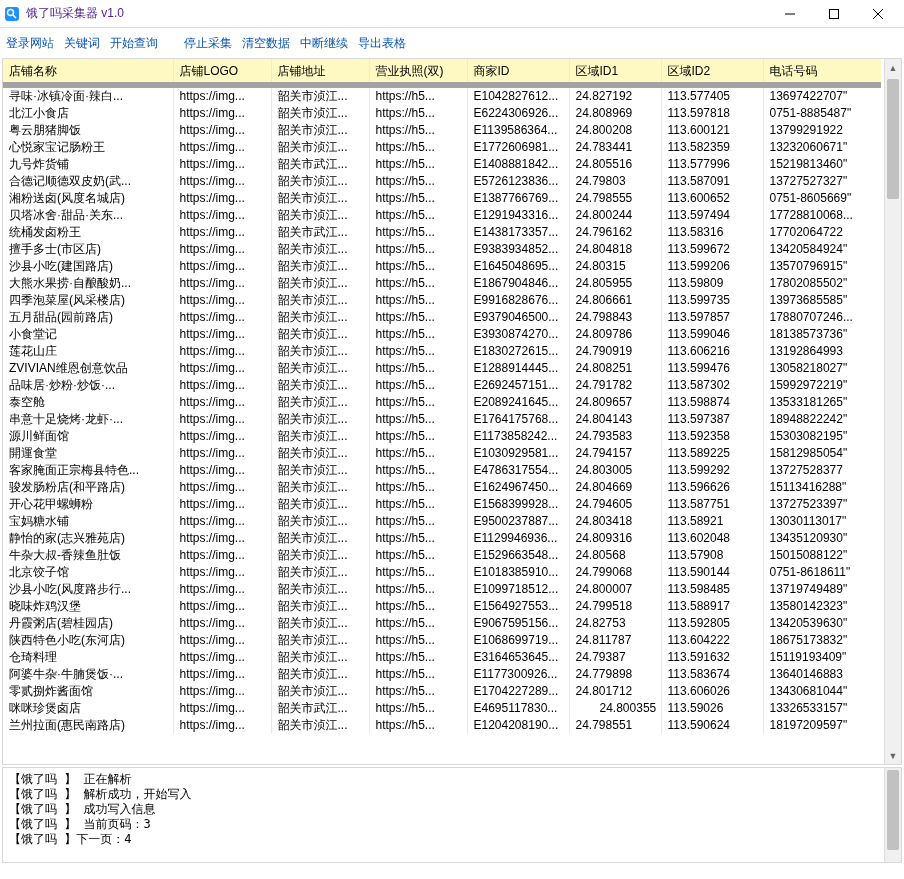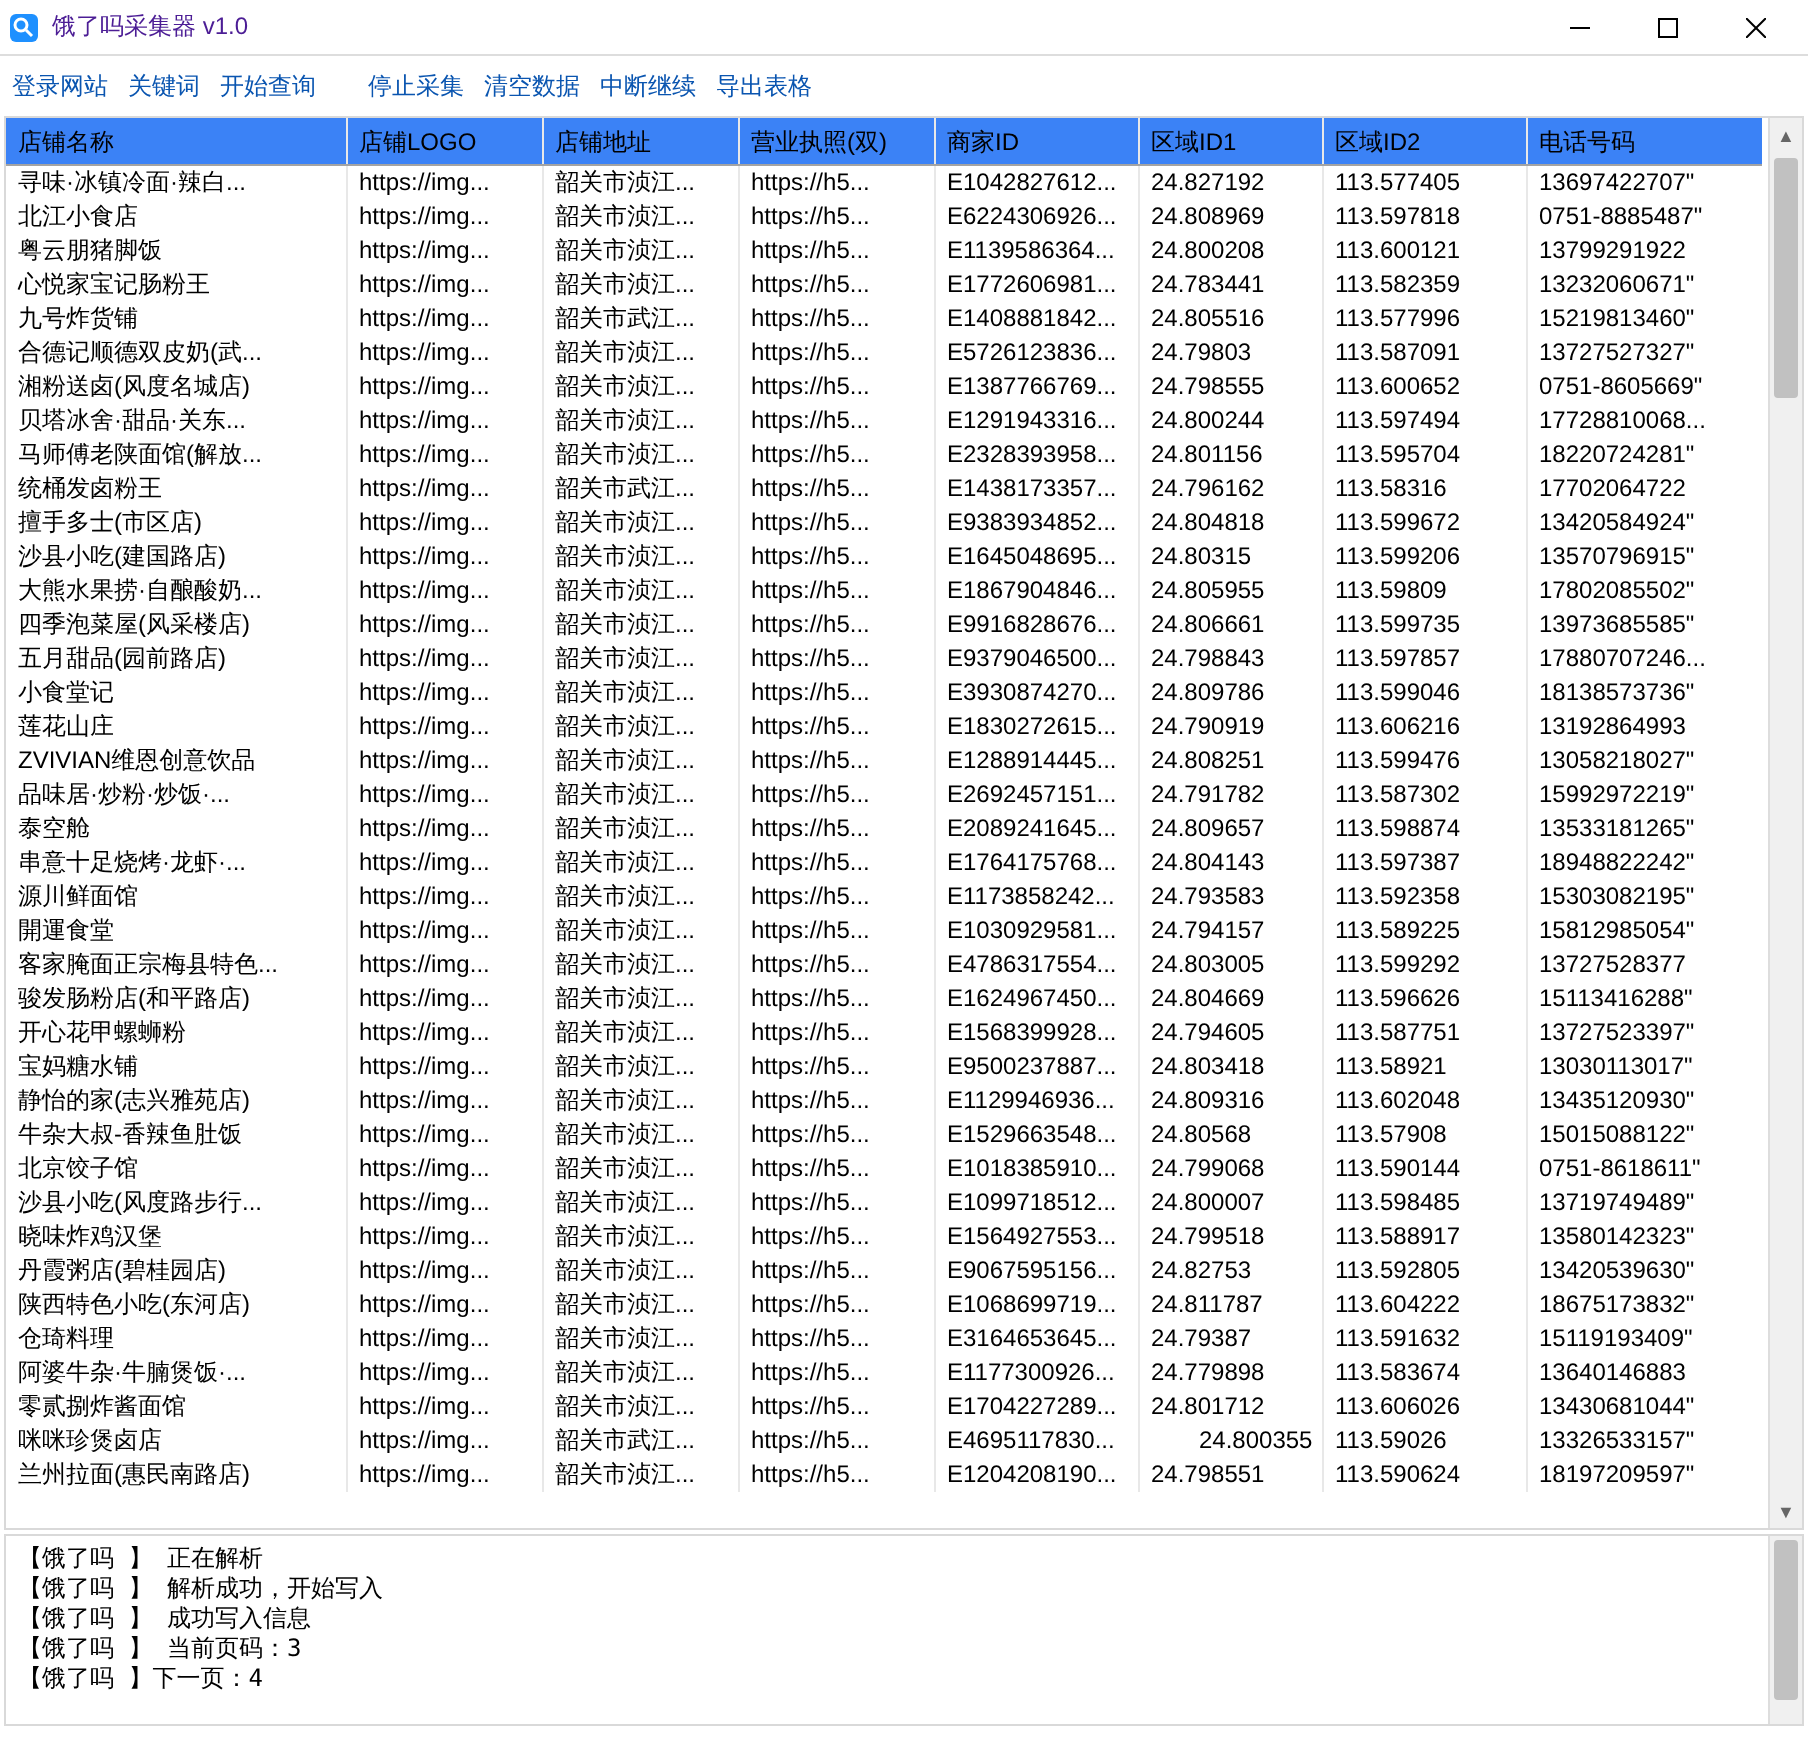--- a/index.html
+++ b/index.html
@@ -9,21 +9,21 @@
 .titlebar .title { flex:1; color:#4c1d95; }
 .titlebar .winbtns { display:flex; }
 .winbtn { width:44px; height:28px; display:flex; align-items:center; justify-content:center; color:#333; }
 .toolbar { height:28px; display:flex; align-items:center; padding:4px 6px 2px 6px; color:#0a55b0; }
 .toolbar span { margin-right:10px; cursor:pointer; }
 .toolbar .gap { width:6px; }
 .main { position:relative; height:707px; border:1px solid #d9d9d9; margin:2px; }
 .grid-wrap { position:absolute; left:0; top:0; right:20px; bottom:0; overflow:hidden; }
 table { border-collapse:collapse; width:100%; table-layout:fixed; }
 th,td { text-align:left; padding:1px 6px 0 6px; height:15px; line-height:15px; white-space:nowrap; overflow:hidden; text-overflow:clip; font-weight:normal; border-right:1px solid #e8e8e8; }
-th { background:#3b82f6; position:sticky; top:0; border-bottom:1px solid #a3a3a3; font-weight:normal; height:22px; line-height:22px; }
+th { background:#fef9c3; position:sticky; top:0; border-bottom:6px solid #a3a3a3; font-weight:normal; height:22px; line-height:22px; }
 tbody tr td { border-bottom:1px solid transparent; }
 .vscroll { position:absolute; right:0; top:0; width:17px; height:100%; background:#f0f0f0; border-left:1px solid #ddd; }
 .vscroll .thumb { position:absolute; left:2px; right:2px; top:20px; height:120px; background:#c1c1c1; border-radius:2px; }
 .vscroll .arr { position:absolute; left:0; right:0; height:17px; display:flex; align-items:center; justify-content:center; font-size:9px; color:#666; }
 .vscroll .arr.up { top:0; } .vscroll .arr.dn { bottom:0; }
 .log { height:96px; border:1px solid #d9d9d9; margin:0 2px 2px 2px; padding:4px 6px; font-family:"SimSun",monospace; font-size:12px; line-height:15px; overflow:hidden; position:relative; }
 .log .vscroll { height:100%; }
 .log .vscroll .thumb { top:2px; height:80px; }
 </style>
 </head>
@@ -159,30 +159,20 @@
             <td style="width: 170px;">贝塔冰舍·甜品·关东...</td>
             <td style="width: 98px;">https://img...</td>
             <td style="width: 98px;">韶关市浈江...</td>
             <td style="width: 98px;">https://h5...</td>
             <td style="width: 102px;">E1291943316...</td>
             <td style="width: 92px;">24.800244</td>
             <td style="width: 102px;">113.597494</td>
             <td style="width: 120px;">17728810068...</td>
           </tr>
           <tr>
-            <td style="width: 170px;">马师傅老陕面馆(解放...</td>
-            <td style="width: 98px;">https://img...</td>
-            <td style="width: 98px;">韶关市浈江...</td>
-            <td style="width: 98px;">https://h5...</td>
-            <td style="width: 102px;">E2328393958...</td>
-            <td style="width: 92px;">24.801156</td>
-            <td style="width: 102px;">113.595704</td>
-            <td style="width: 120px;">18220724281"</td>
-          </tr>
-          <tr>
             <td style="width: 170px;">统桶发卤粉王</td>
             <td style="width: 98px;">https://img...</td>
             <td style="width: 98px;">韶关市武江...</td>
             <td style="width: 98px;">https://h5...</td>
             <td style="width: 102px;">E1438173357...</td>
             <td style="width: 92px;">24.796162</td>
             <td style="width: 102px;">113.58316</td>
             <td style="width: 120px;">17702064722</td>
           </tr>
           <tr>

